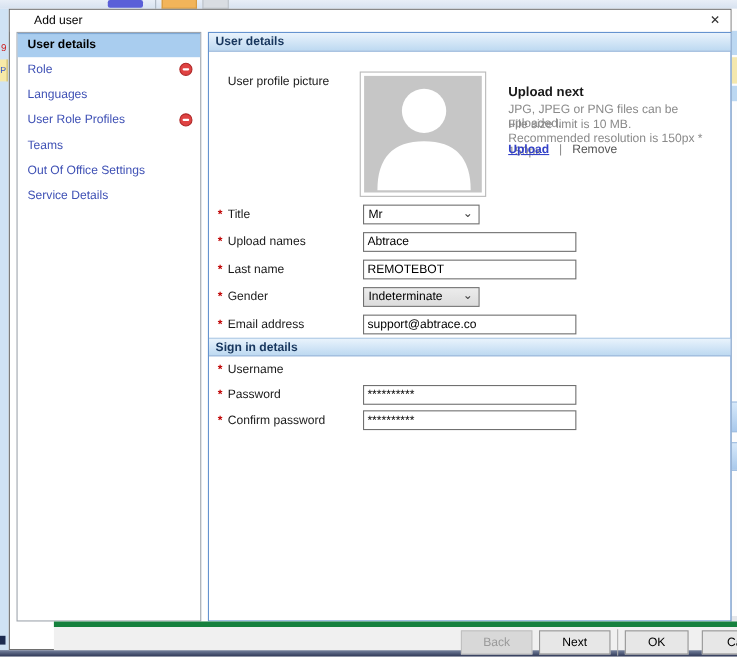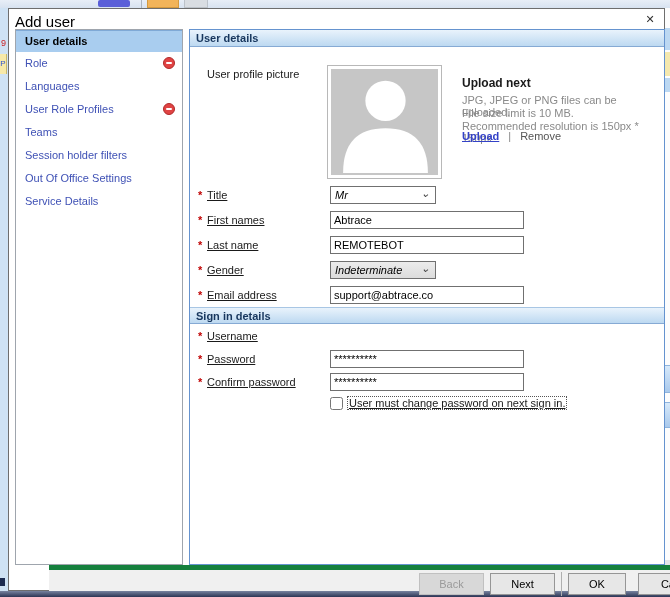--- a/index.html
+++ b/index.html
@@ -29,21 +29,21 @@
   .bg-right-btn2 { position:absolute; left:0; top:394px; width:6px; height:26px; background:linear-gradient(#d7e9fa,#a9c9ec); border-top:1px solid #8fb4dd; border-bottom:1px solid #8fb4dd; }
   .bg-right-gray { position:absolute; left:0; top:552px; width:6px; height:31px; background:#e4e6ea; }
   .bg-bottom { position:absolute; left:0; top:591px; width:670px; height:6px;
                background:linear-gradient(#77839f,#2c3554); }
   .bg-footer-mark { position:absolute; left:0; top:578px; width:5px; height:8px; background:#1c2b50; }
 
   
   .dialog { position:absolute; left:8px; top:8px; width:657px; height:583px;
             background:#fff; border:1px solid #6e6e6e; }
   .titlebar { position:absolute; left:0; top:0; width:100%; height:20px; background:#fff; }
-  .titlebar .title { position:absolute; left:6px; top:4px; font-size:15px; color:#000; }
+  .titlebar .title { position:absolute; left:22px; top:4px; font-size:11px; color:#000; }
   .close-btn { position:absolute; right:6px; top:2px; width:16px; height:16px;
                font-size:11px; color:#333; text-align:center; line-height:16px; cursor:pointer; }
 
   
   .sidebar { position:absolute; left:6px; top:20px; width:168px; height:536px;
              background:#fff; border:1px solid #9fa5ad; }
   .side-item { position:relative; height:23px; line-height:23px; padding-left:9px;
                font-size:11px; color:#3f51b5; cursor:pointer; }
   .side-item.selected { background:#a9cdef; color:#000; font-weight:bold;
                         border-top:1px solid #7fa9d6; height:22px; line-height:21px; }
@@ -68,26 +68,26 @@
 
   .upload-head { position:absolute; left:272px; top:46px; font-size:12px; font-weight:bold; color:#1a1a1a; }
   .help-line { position:absolute; left:272px; font-size:11px; color:#8a8a8a; }
   .upload-links { position:absolute; left:272px; top:100px; font-size:11px; }
   .upload-link { color:#3341c8; font-weight:bold; text-decoration:underline; cursor:pointer; }
   .link-sep { color:#888; margin:0 9px; }
   .remove-link { color:#555; cursor:pointer; }
 
   .row { position:absolute; left:0; width:100%; height:18px; }
   .req { position:absolute; left:8px; top:3px; color:#c00000; font-size:11px; font-weight:bold; }
-  .flabel { position:absolute; left:17px; top:3px; font-size:11px; color:#1a1a1a;text-decoration:underline; }
+  .flabel { position:absolute; left:17px; top:3px; font-size:11px; color:#1a1a1a; }
   .tinput { position:absolute; left:140px; top:0; width:194px; height:18px;
             border:1px solid #707070; font-family:"Liberation Sans",sans-serif;
             font-size:11px; padding:0 3px; color:#000; background:#fff; }
   .selbox { position:absolute; left:140px; top:0; width:106px; height:18px;
-            border:1px solid #707070; background:#fff; font-size:11px; cursor:pointer;font-style:italic; }
+            border:1px solid #707070; background:#fff; font-size:11px; cursor:pointer; }
   .selbox.gray { background:linear-gradient(#ececec,#dcdcdc); }
   .selbox .selval { position:absolute; left:4px; top:2px; color:#000; }
   .selbox .chev { position:absolute; right:5px; top:0px; color:#444; font-size:11px; }
 
   .chk-row { position:absolute; left:140px; top:365px; height:16px; display:flex; align-items:center; }
   .chk { width:13px; height:13px; margin-right:4px; }
   .chk-label { font-size:11px; color:#1a1a1a; text-decoration:underline;
                border:1px dotted #555; padding:0 1px; }
 
   
@@ -148,23 +148,20 @@
         <span>Languages</span>
       </div>
       <div class="side-item">
         <span>User Role Profiles</span>
         <span class="err-icon"></span>
       </div>
       <div class="side-item">
         <span>Teams</span>
       </div>
       <div class="side-item">
-        <span>Session holder filters</span>
-      </div>
-      <div class="side-item">
         <span>Out Of Office Settings</span>
       </div>
       <div class="side-item">
         <span>Service Details</span>
       </div>
     </div>
 
     <div class="main">
       <div class="section-bar" style="top:0;">User details</div>
 
@@ -191,21 +188,21 @@
         <span class="req">*</span>
         <span class="flabel">Title</span>
         <div class="selbox">
           <span class="selval">Mr</span>
           <span class="chev">⌄</span>
         </div>
       </div>
 
       <div class="row" style="top:181px;">
         <span class="req">*</span>
-        <span class="flabel">First names</span>
+        <span class="flabel">Upload names</span>
         <input class="tinput" type="text" value="Abtrace" style="">
       </div>
 
       <div class="row" style="top:206px;">
         <span class="req">*</span>
         <span class="flabel">Last name</span>
         <input class="tinput" type="text" value="REMOTEBOT" style="">
       </div>
 
       <div class="row" style="top:231px;">
@@ -235,24 +232,20 @@
         <span class="flabel">Password</span>
         <input class="tinput" type="text" value="**********" style="">
       </div>
 
       <div class="row" style="top:343px;">
         <span class="req">*</span>
         <span class="flabel">Confirm password</span>
         <input class="tinput" type="text" value="**********" style="">
       </div>
 
-      <div class="chk-row">
-        <input type="checkbox" class="chk" style="">
-        <span class="chk-label">User must change password on next sign in.</span>
-      </div>
     </div>
 
     <div class="footer">
       <button class="btn btn-back disabled">Back</button>
       <button class="btn btn-next">Next</button>
       <div class="btn-sep"></div>
       <button class="btn btn-ok">OK</button>
       <button class="btn btn-cancel">Cancel</button>
     </div>
 

